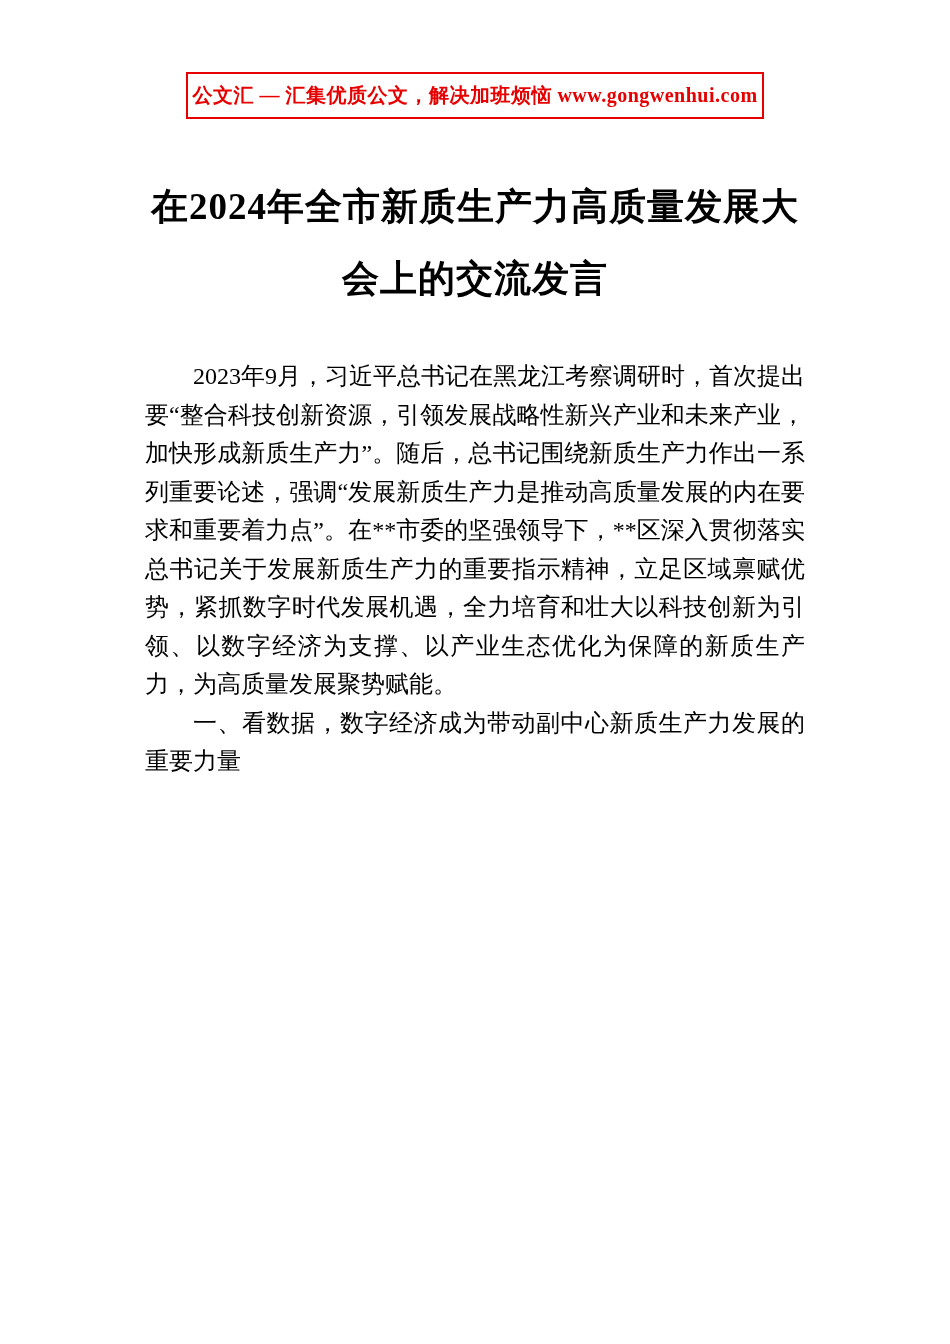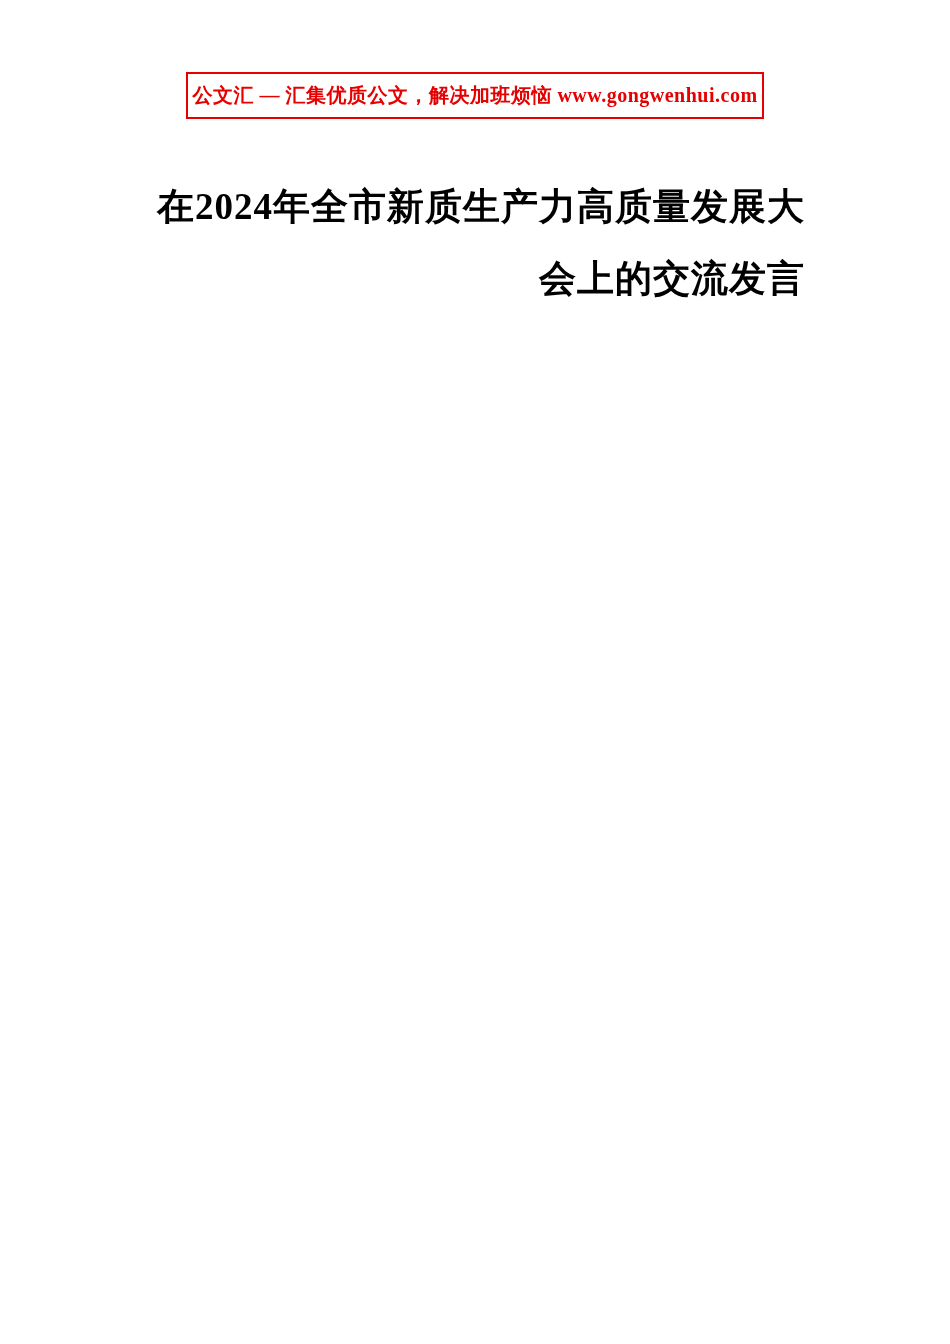--- a/index.html
+++ b/index.html
@@ -29,21 +29,21 @@
   .banner-text {
     color: #e60000;
     font-size: 20px;
     font-weight: bold;
     letter-spacing: 0.5px;
     white-space: nowrap;
   }
   .doc-title {
     font-size: 37px;
     font-weight: bold;
-    text-align: right;
+    text-align: center;
     line-height: 72px;
     margin-bottom: 42px;
     letter-spacing: 1px;
   }
   .doc-body {
     font-size: 24px;
     line-height: 38.5px;
     text-align: justify;
   }
   .para { margin: 0; }
@@ -56,15 +56,17 @@
 
   <header class="banner-wrap">
     <div class="banner-box">
       <span class="banner-text">公文汇 — 汇集优质公文，解决加班烦恼 www.gongwenhui.com</span>
     </div>
   </header>
 
   <h1 class="doc-title">在2024年全市新质生产力高质量发展大会上的交流发言</h1>
 
   <main class="doc-body" id="doc-body">
+      <p class="para indent">2023年9月，习近平总书记在黑龙江考察调研时，首次提出要“整合科技创新资源，引领发展战略性新兴产业和未来产业，加快形成新质生产力”。随后，总书记围绕新质生产力作出一系列重要论述，强调“发展新质生产力是推动高质量发展的内在要求和重要着力点”。在**市委的坚强领导下，**区深入贯彻落实总书记关于发展新质生产力的重要指示精神，立足区域禀赋优势，紧抓数字时代发展机遇，全力培育和壮大以科技创新为引领、以数字经济为支撑、以产业生态优化为保障的新质生产力，为高质量发展聚势赋能。</p>
+      <p class="para indent">一、看数据，数字经济成为带动副中心新质生产力发展的重要力量</p>
     </main>
 
 </div>
 
 </body></html>

